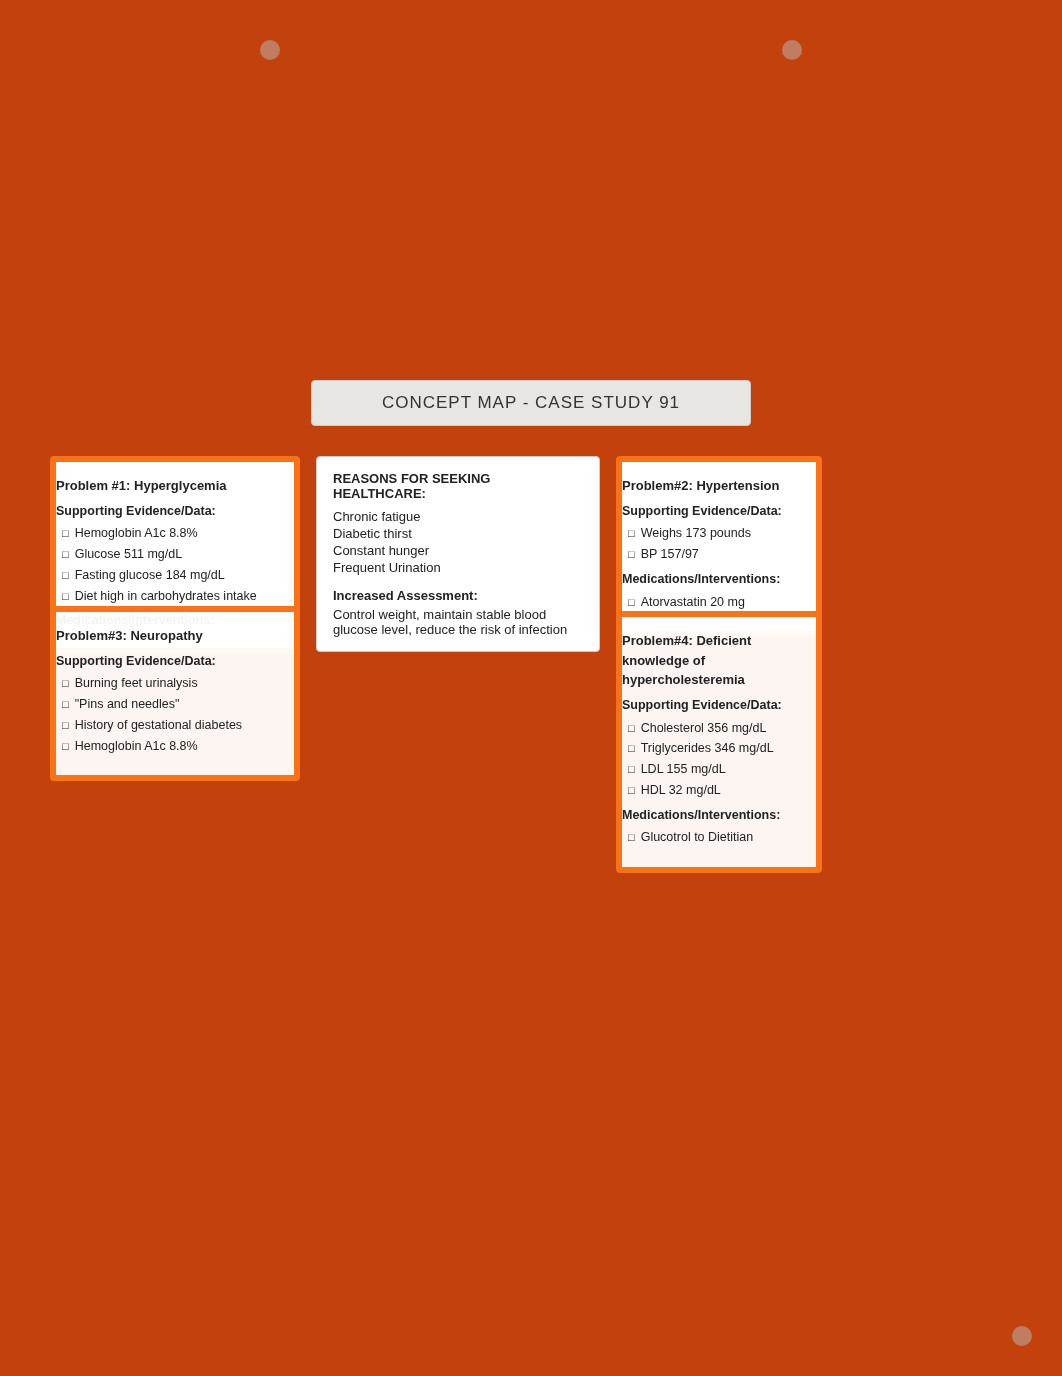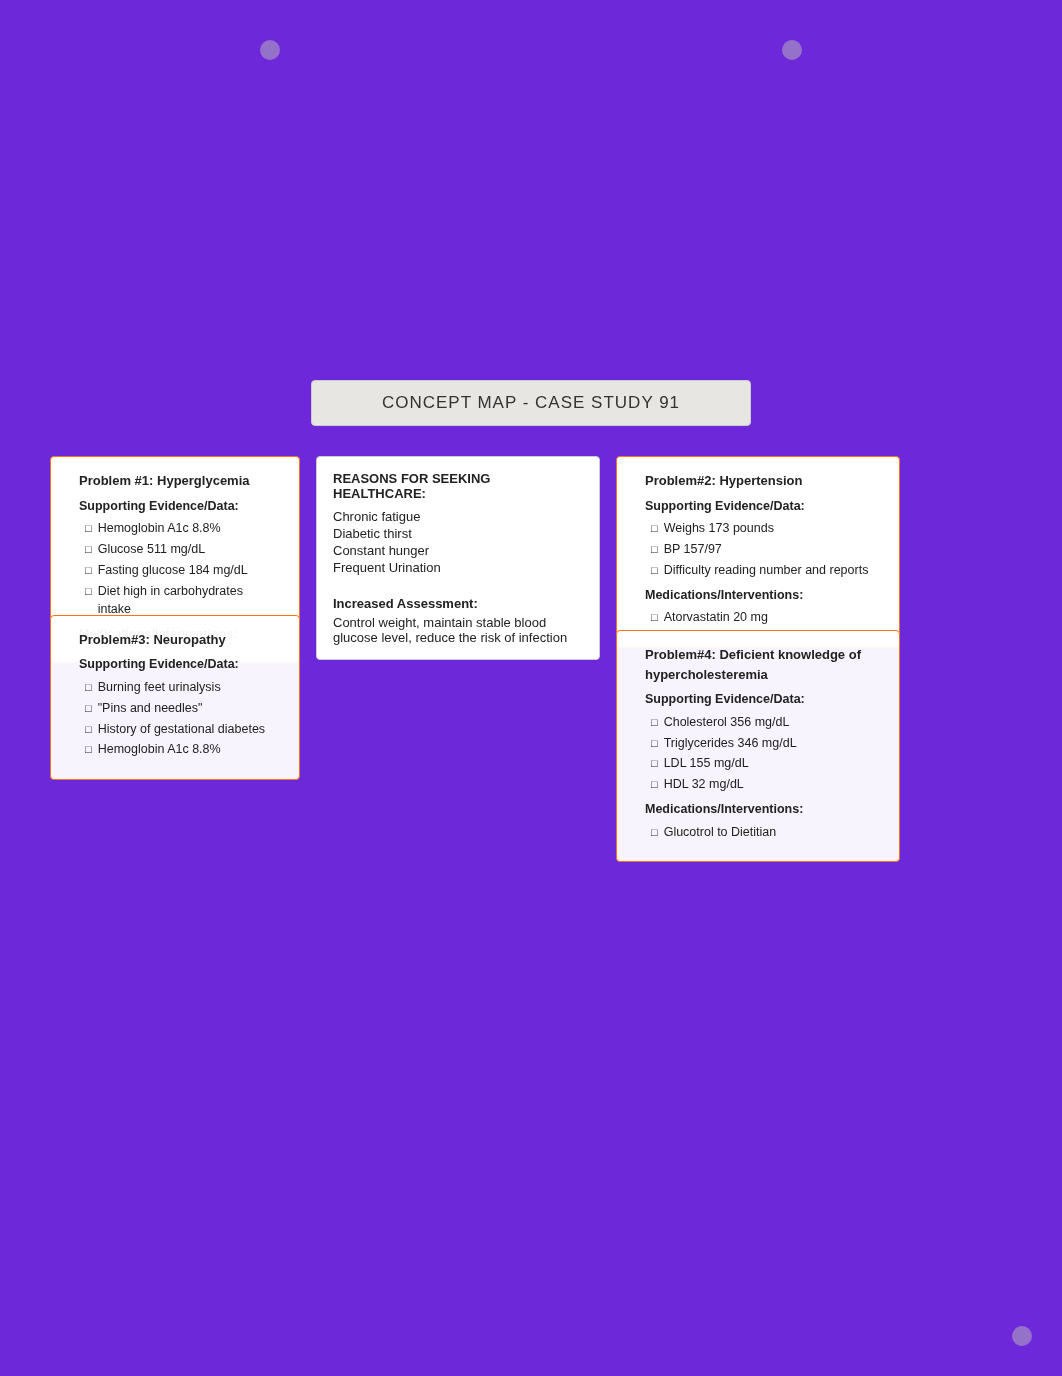--- a/index.html
+++ b/index.html
@@ -9,21 +9,21 @@
       font-size: 13px;
       color: #222;
       min-height: 1376px;
       width: 1062px;
       position: relative;
     }
 
     .page-wrapper {
       width: 1062px;
       min-height: 1376px;
-      background: #6d28d9;
+      background: #c2410c;
       position: relative;
       padding: 40px 20px;
     }
 
     
     .title-box {
       background: #e8e6e2;
       border: 1px solid #ccc;
       border-radius: 4px;
       text-align: center;
@@ -42,23 +42,23 @@
       flex-direction: row;
       gap: 16px;
       align-items: flex-start;
       padding: 0 30px;
       margin-top: 10px;
     }
 
     
     .card {
       background: #fff;
-      border: 1px solid #f97316;
+      border: 6px solid #f97316;
       border-radius: 4px;
-      padding: 14px 28px;
+      padding: 14px 0;
       font-size: 12.5px;
       line-height: 1.5;
     }
 
     .card-title {
       font-weight: bold;
       font-size: 13px;
       margin-bottom: 6px;
       color: #222;
     }
@@ -105,40 +105,40 @@
       flex-shrink: 0;
       display: flex;
       flex-direction: column;
       gap: 12px;
     }
 
     
     .right-col {
       display: flex;
       flex-direction: column;
-      gap: 12px;
-      width: 284px;
+      gap: 4px;
+      width: 206px;
       flex-shrink: 0;
     }
 
     .reasons-card {
       background: #fff;
       border: 1px solid #ccc;
       border-radius: 4px;
       padding: 14px 16px;
     }
 
     .reasons-title {
       font-weight: bold;
       font-size: 13px;
       margin-bottom: 8px;
     }
 
     .reasons-list {
-      margin-bottom: 21px;
+      margin-bottom: 13px;
     }
 
     .reasons-list p {
       margin-bottom: 2px;
     }
 
     .priority-title {
       font-weight: bold;
       margin-bottom: 4px;
     }
@@ -274,23 +274,20 @@
       <div class="card card-p2">
         <div class="card-title">Problem#2: Hypertension</div>
         <div class="card-subtitle">Supporting Evidence/Data:</div>
         <ul>
           <li>
               <span>Weighs 173 pounds</span>
             </li>
           <li>
               <span>BP 157/97</span>
             </li>
-          <li>
-              <span>Difficulty reading number and reports</span>
-            </li>
         </ul>
         <div class="card-subtitle">Medications/Interventions:</div>
         <ul>
           <li>
               <span>Atorvastatin 20 mg</span>
             </li>
         </ul>
       </div>
 
       <div class="card card-p4">

